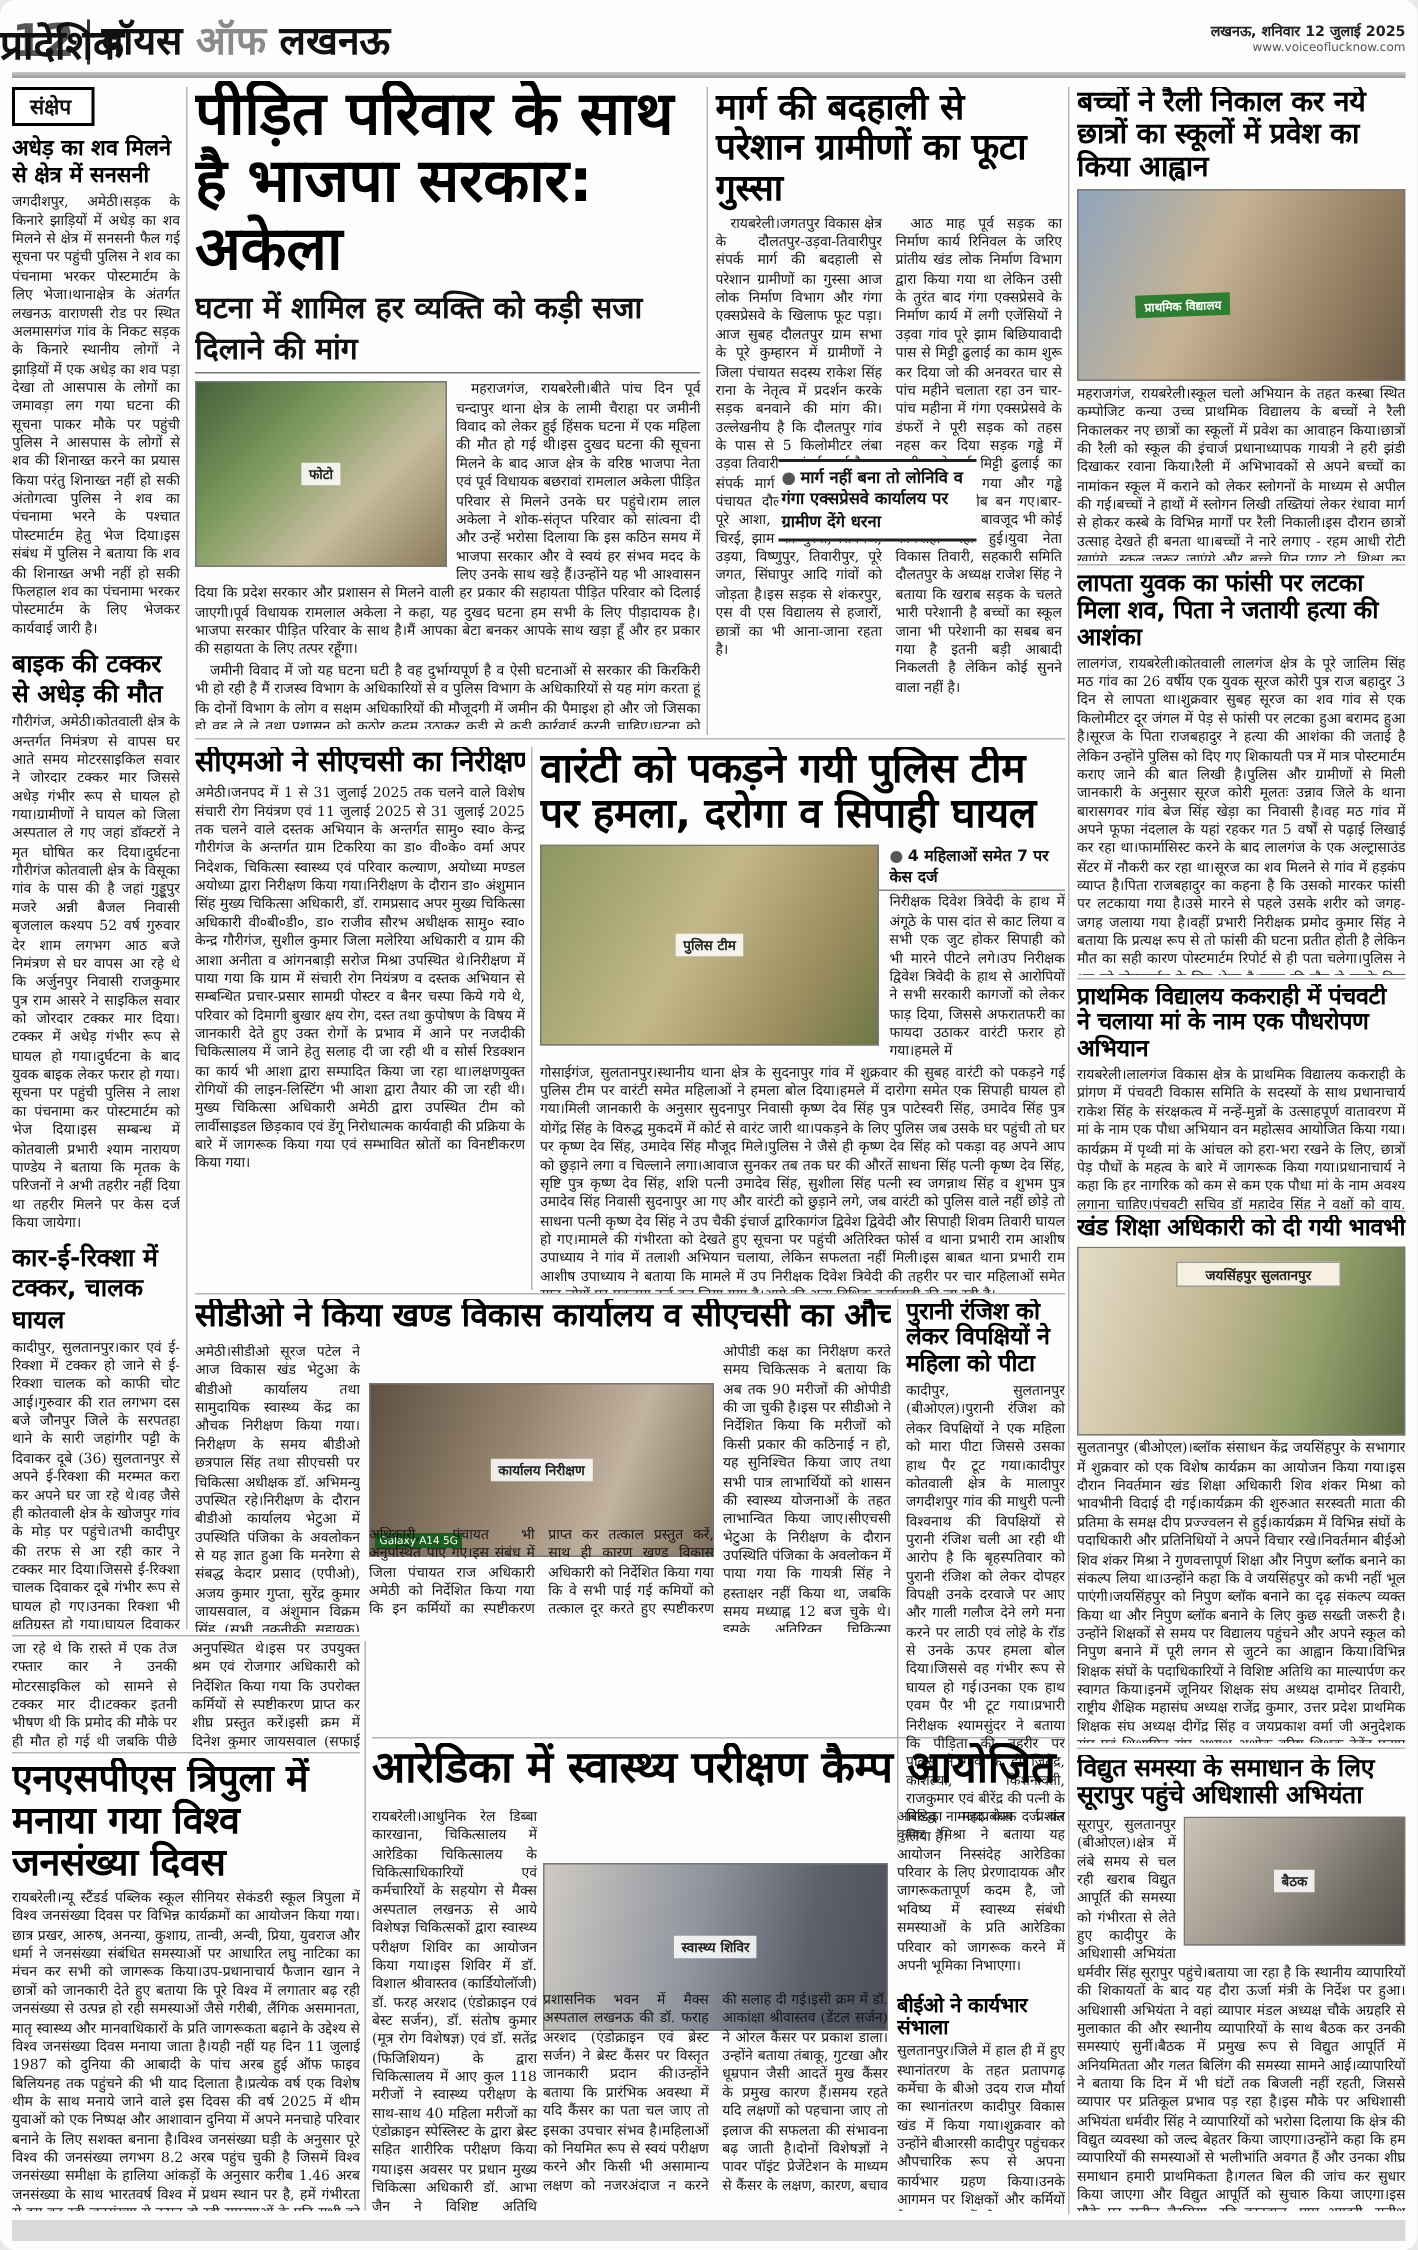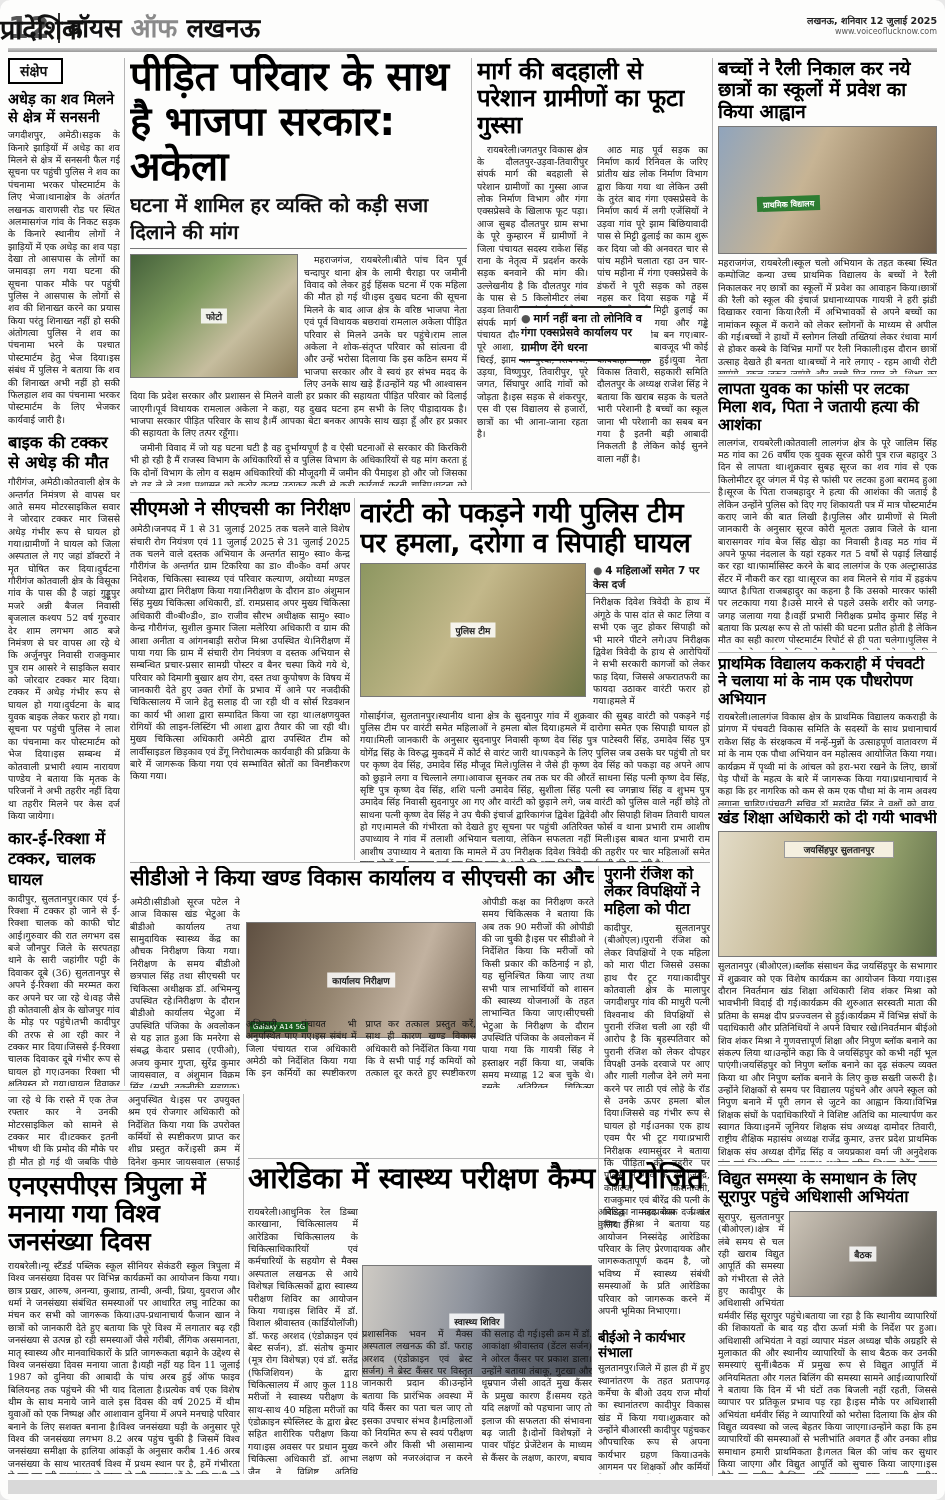--- a/index.html
+++ b/index.html
@@ -149,21 +149,21 @@
   </div>
 
   <div class="abs" style="left:8px;top:1172px;width:232px;height:302px;">
     <div class="hl" style="font-size:25px;">एनएसपीएस त्रिपुला में मनाया गया विश्व जनसंख्या दिवस</div>
     <div class="bodytxt" style="margin-top:4px;height:232px;">रायबरेली।न्यू स्टैंडर्ड पब्लिक स्कूल सीनियर सेकंडरी स्कूल त्रिपुला में विश्व जनसंख्या दिवस पर विभिन्न कार्यक्रमों का आयोजन किया गया।छात्र प्रखर, आरुष, अनन्या, कुशाग्र, तान्वी, अन्वी, प्रिया, युवराज और धर्मा ने जनसंख्या संबंधित समस्याओं पर आधारित लघु नाटिका का मंचन कर सभी को जागरूक किया।उप-प्रधानाचार्य फैजान खान ने छात्रों को जानकारी देते हुए बताया कि पूरे विश्व में लगातार बढ़ रही जनसंख्या से उत्पन्न हो रही समस्याओं जैसे गरीबी, लैंगिक असमानता, मातृ स्वास्थ्य और मानवाधिकारों के प्रति जागरूकता बढ़ाने के उद्देश्य से विश्व जनसंख्या दिवस मनाया जाता है।यही नहीं यह दिन 11 जुलाई 1987 को दुनिया की आबादी के पांच अरब हुई ऑफ फाइव बिलियनह तक पहुंचने की भी याद दिलाता है।प्रत्येक वर्ष एक विशेष थीम के साथ मनाये जाने वाले इस दिवस की वर्ष 2025 में थीम युवाओं को एक निष्पक्ष और आशावान दुनिया में अपने मनचाहे परिवार बनाने के लिए सशक्त बनाना है।विश्व जनसंख्या घड़ी के अनुसार पूरे विश्व की जनसंख्या लगभग 8.2 अरब पहुंच चुकी है जिसमें विश्व जनसंख्या समीक्षा के हालिया आंकड़ों के अनुसार करीब 1.46 अरब जनसंख्या के साथ भारतवर्ष विश्व में प्रथम स्थान पर है, हमें गंभीरता से इस बढ़ रही जनसंख्या से उत्पन्न हो रही समस्याओं के प्रति सभी को जागरूक करना होगा।न्यू स्टैंडर्ड बालिका विद्या मंदिर में असेंबली के मौके पर ही विश्व जनसंख्या दिवस पर एक लघु कार्यक्रम आयोजित किया गया।कार्यक्रम के अंत में विद्यालय प्रधानाचार्य तारकेश्वर सिंह ने स्कूल के बच्चों को बताया कि बढ़ती जनसंख्या से उत्पन्न खतरे और इसे नियंत्रित करने के लिए लोगों को जागरूक करने के उद्देश्य से प्रतिवर्ष विश्व जनसंख्या दिवस मनाया जाता है।इसका नकारात्मक प्रभाव पर्यावरण पर तेजी से पड़ रहा है।</div>
   </div>
 
   <div class="abs" style="left:248px;top:1162px;width:462px;height:312px;">
     <div class="hl" style="font-size:29px;white-space:nowrap;">आरेडिका में स्वास्थ्य परीक्षण कैम्प आयोजित</div>
     <div class="abs bodytxt" style="left:0;top:44px;width:110px;height:268px;">रायबरेली।आधुनिक रेल डिब्बा कारखाना, चिकित्सालय में आरेडिका चिकित्सालय के चिकित्साधिकारियों एवं कर्मचारियों के सहयोग से मैक्स अस्पताल लखनऊ से आये विशेषज्ञ चिकित्सकों द्वारा स्वास्थ्य परीक्षण शिविर का आयोजन किया गया।इस शिविर में डॉ. विशाल श्रीवास्तव (कार्डियोलॉजी) डॉ. फरह अरशद (एंडोक्राइन एवं बेस्ट सर्जन), डॉ. संतोष कुमार (मूत्र रोग विशेषज्ञ) एवं डॉ. सतेंद्र (फिजिशियन) के द्वारा चिकित्सालय में आए कुल 118 मरीजों ने स्वास्थ्य परीक्षण के साथ-साथ 40 महिला मरीजों का एंडोक्राइन स्पेस्लिस्ट के द्वारा ब्रेस्ट सहित शारीरिक परीक्षण किया गया।इस अवसर पर प्रधान मुख्य चिकित्सा अधिकारी डॉ. आभा जैन ने विशिष्ट अतिथि चिकित्सकों का पौधा भेंट कर सम्मान किया।शिविर के साथ-साथ प्रातः 11:00 बजे आरेडिका चिकित्सालय के</div>
-    <div class="abs photo" style="left:114px;top:48px;width:230px;height:112px;background:linear-gradient(100deg,#cfcbc4 0%,#8e939d 45%,#5c616b 75%,#494e57 100%);margin-top:23px;">
+    <div class="abs photo" style="left:114px;top:48px;width:230px;height:112px;background:linear-gradient(100deg,#cfcbc4 0%,#8e939d 45%,#5c616b 75%,#494e57 100%);">
       <span class="ph-label">स्वास्थ्य शिविर</span>
     </div>
     <div class="abs bodytxt cols2" style="left:114px;top:166px;width:230px;height:146px;">प्रशासनिक भवन में मैक्स अस्पताल लखनऊ की डॉ. फराह अरशद (एंडोक्राइन एवं ब्रेस्ट सर्जन) ने ब्रेस्ट कैंसर पर विस्तृत जानकारी प्रदान की।उन्होंने बताया कि प्रारंभिक अवस्था में यदि कैंसर का पता चल जाए तो इसका उपचार संभव है।महिलाओं को नियमित रूप से स्वयं परीक्षण करने और किसी भी असामान्य लक्षण को नजरअंदाज न करने की सलाह दी गई।इसी क्रम में डॉ. आकांक्षा श्रीवास्तव (डेंटल सर्जन) ने ओरल कैंसर पर प्रकाश डाला।उन्होंने बताया तंबाकू, गुटखा और धूम्रपान जैसी आदतें मुख कैंसर के प्रमुख कारण हैं।समय रहते यदि लक्षणों को पहचाना जाए तो इलाज की सफलता की संभावना बढ़ जाती है।दोनों विशेषज्ञों ने पावर पॉइंट प्रेजेंटेशन के माध्यम से कैंसर के लक्षण, कारण, बचाव और उपचार की प्रक्रिया को सरल भाषा में समझाया।कार्यक्रम में आरेडिका के महिला कल्याण संगठन की सदस्याओं, महिला अधिकारी एवं कर्मचारियों सक्रिय भागीदारी रही।</div>
     <div class="abs" style="left:350px;top:44px;width:112px;height:268px;">
       <div class="bodytxt" style="height:120px;overflow:hidden;">आरेडिका महाप्रबंधक प्रशांत कुमार मिश्रा ने बताया यह आयोजन निस्संदेह आरेडिका परिवार के लिए प्रेरणादायक और जागरूकतापूर्ण कदम है, जो भविष्य में स्वास्थ्य संबंधी समस्याओं के प्रति आरेडिका परिवार को जागरूक करने में अपनी भूमिका निभाएगा।</div>
       <div class="hl" style="font-size:13.5px;margin-top:4px;">बीईओ ने कार्यभार संभाला</div>
       <div class="bodytxt" style="margin-top:2px;height:118px;">सुलतानपुर।जिले में हाल ही में हुए स्थानांतरण के तहत प्रतापगढ़ कर्मेचा के बीओ उदय राज मौर्या का स्थानांतरण कादीपुर विकास खंड में किया गया।शुक्रवार को उन्होंने बीआरसी कादीपुर पहुंचकर औपचारिक रूप से अपना कार्यभार ग्रहण किया।उनके आगमन पर शिक्षकों और कर्मियों ने फूल-मालाओं से भव्य स्वागत किया।श्री मौर्य निपुण भारत मिशन को सफल बनाने, मिशन कायाकल्प को गति देने और शिक्षकों के साथ बेहतर समन्वय के लिए जाने जाते हैं।</div>
     </div>
   </div>
 

